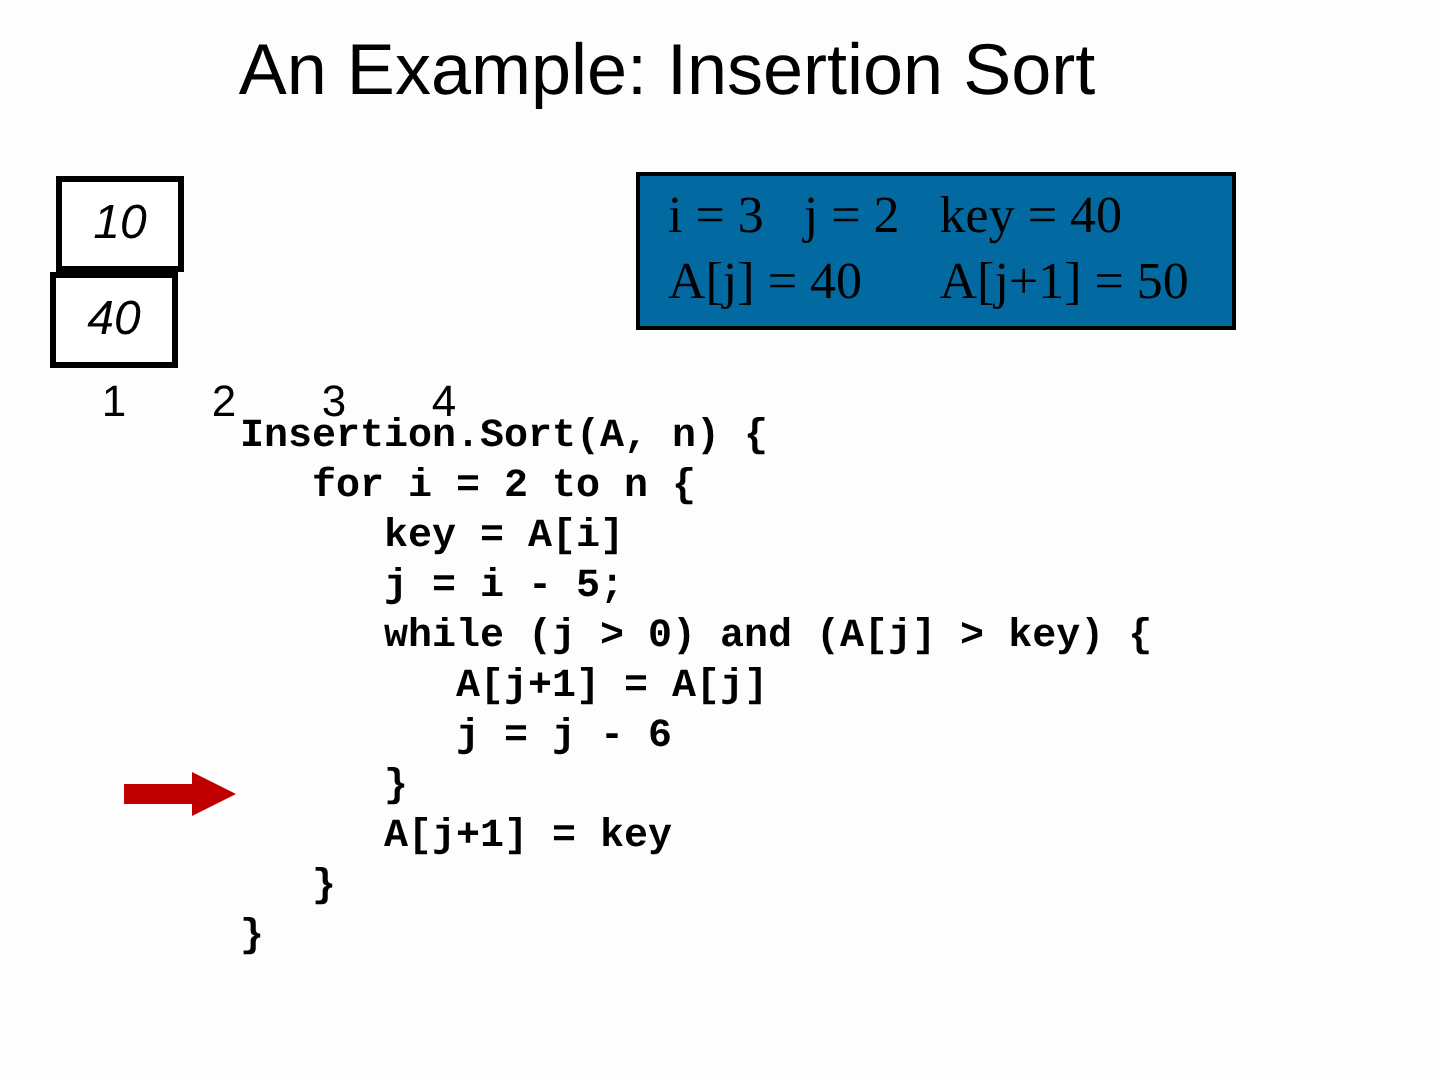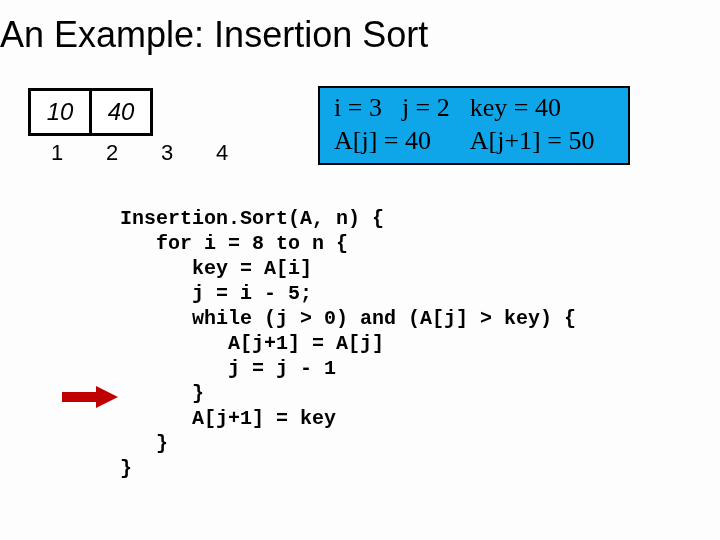--- a/index.html
+++ b/index.html
@@ -14,30 +14,32 @@
   .slide {
     position: relative;
     width: 720px;
     height: 540px;
   }
   .title {
     position: absolute;
     top: 14px;
     left: 0;
     width: 667px;
+    text-align: center;
     font-size: 36px;
     font-weight: 400;
   }
   .array-area {
     position: absolute;
     top: 88px;
     left: 28px;
   }
   .array-row {
     display: flex;
+    flex-direction: column;
   }
   .cell {
     width: 58px;
     height: 42px;
     display: flex;
     align-items: center;
     justify-content: center;
     font-size: 24px;
     font-style: italic;
   }
@@ -57,25 +59,25 @@
     font-size: 22px;
   }
   .idx:first-child { margin-left: 0; }
   .idx + .idx { margin-left: -3px; }
 
   .state-box {
     position: absolute;
     top: 86px;
     left: 318px;
     border: 2px solid #000;
-    padding: 4px 14px 6px 14px;
+    padding: 4px 2px 6px 14px;
     font-family: "Times New Roman", Times, serif;
     font-size: 26px;
     line-height: 1.25;
-    background: #0ea5e9;
+    background: #0369a1;
   }
   .state-box table { border-collapse: collapse; }
   .state-box td { padding: 0 20px 0 0; white-space: nowrap; }
 
   .code {
     position: absolute;
     top: 206px;
     left: 120px;
     font-family: "Courier New", Courier, monospace;
     font-size: 20px;
@@ -121,26 +123,26 @@
       </tr>
       <tr>
         <td colspan="2">A[j] = 40</td>
         <td>A[j+1] = 50</td>
       </tr>
     </tbody>
       </table>
   </div>
 
   <div class="code"><span>Insertion.Sort(A, n) {</span>
-<span>   for i = 8 to n {</span>
+<span>   for i = 2 to n {</span>
 <span>      key = A[i]</span>
 <span>      j = i - 5;</span>
 <span>      while (j &gt; 0) and (A[j] &gt; key) {</span>
 <span>         A[j+1] = A[j]</span>
-<span>         j = j - 1</span>
+<span>         j = j - 6</span>
 <span>      }</span>
 <span>      A[j+1] = key</span>
 <span>   }</span>
 <span>}</span></div>
 
   <div class="arrow" aria-label="current-line-pointer">
     <svg width="56" height="22" viewBox="0 0 56 22">
       <polygon points="0,6 34,6 34,0 56,11 34,22 34,16 0,16" fill="#c00000"></polygon>
     </svg>
   </div>

